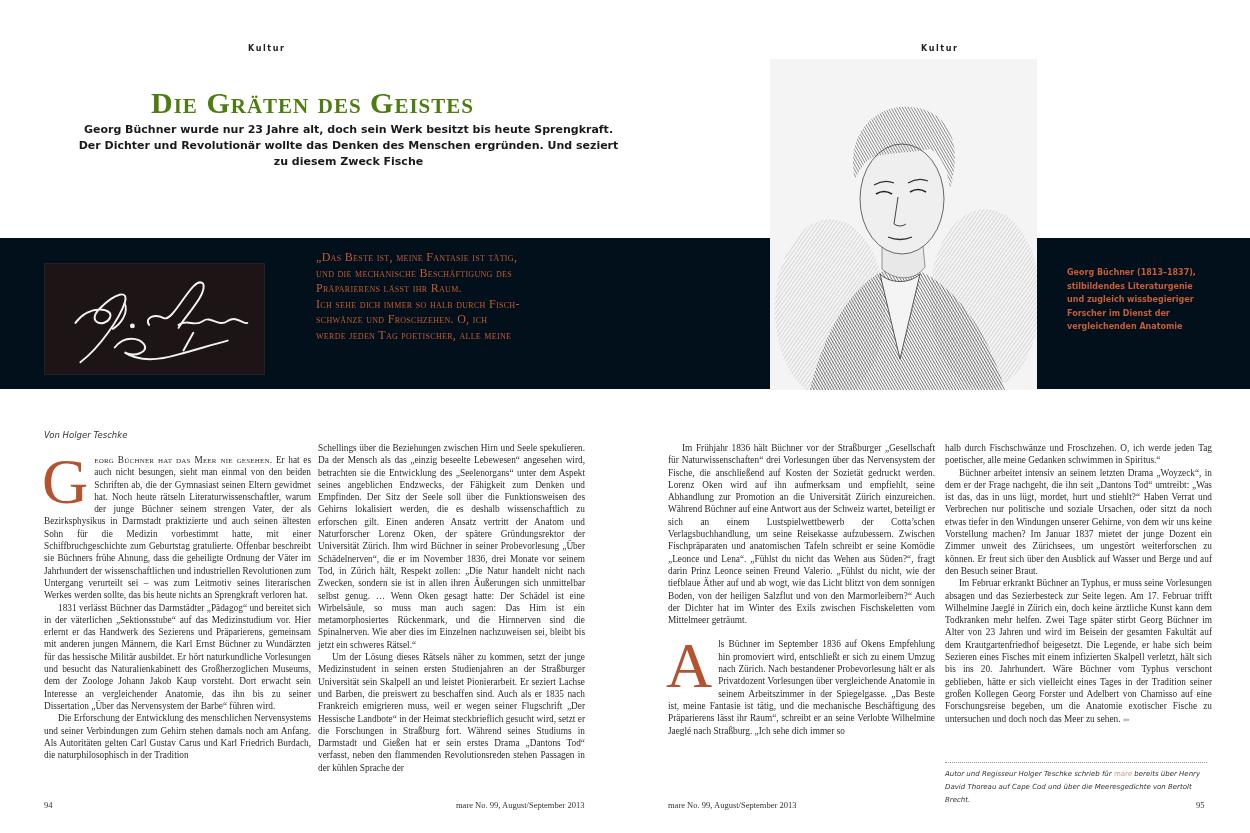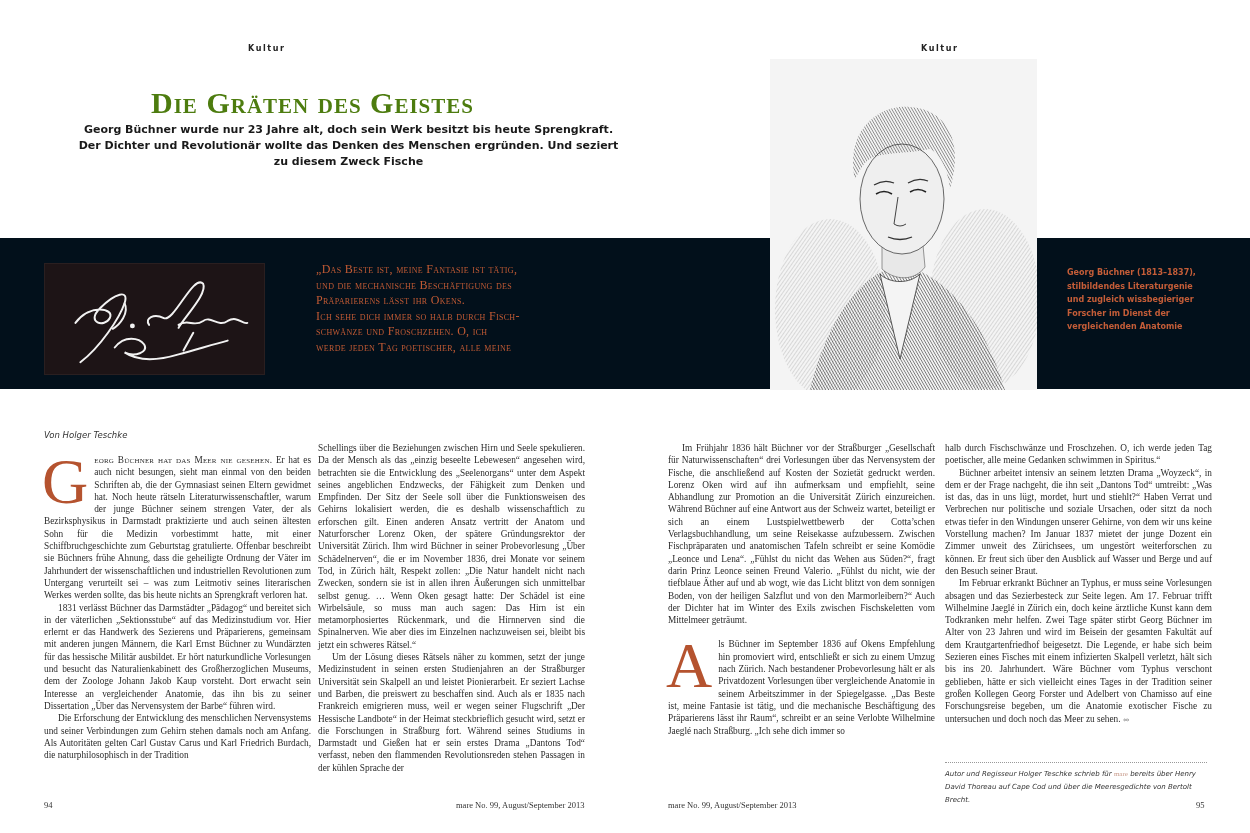--- a/index.html
+++ b/index.html
@@ -28,21 +28,21 @@
     position: absolute; top: 238px; left: 0; width: 1250px; height: 151px;
     background: #02101b;
   }
   .sig-box {
     position: absolute; top: 263px; left: 44px; width: 221px; height: 112px;
     background: #1d1416; border: 1px solid #2a1f20;
   }
   .sig-box svg { width: 100%; height: 100%; }
 
   .pull-quote {
-    position: absolute; top: 262px; left: 316px; width: 275px;
+    position: absolute; top: 250px; left: 316px; width: 275px;
     font-family: "Liberation Serif", serif; font-size: 12px; line-height: 15.6px;
     color: #c15a34; font-variant: small-caps; letter-spacing: 0.3px;
   }
   .pull-quote div { white-space: nowrap; }
 
   .portrait {
     position: absolute; top: 59px; left: 770px; width: 267px; height: 331px;
     background: #f4f4f4; overflow: hidden;
   }
   .portrait svg { width: 100%; height: 100%; }
@@ -79,21 +79,21 @@
 
   .end-mark { color: #888; font-size: 8px; }
 
   .author-note-rule {
     position: absolute; top: 762px; left: 945px; width: 262px; border-top: 1px dotted #999;
   }
   .author-note {
     position: absolute; top: 768px; left: 945px; width: 265px;
     font-family: "DejaVu Sans", sans-serif; font-style: italic; font-size: 7px; line-height: 13px; color: #333;
   }
-  .author-note .brand { color: #c89a8a; font-style: normal; font-family: Liberation Serif, serif; }
+  .author-note .brand { color: #c89a8a; font-style: normal; }
 
   .folio {
     position: absolute; top: 800px; font-family: "Liberation Serif", serif; font-size: 8.5px; color: #333;
   }
   #folio-left-num { left: 44px; }
   #folio-left-mag { left: 456px; }
   #folio-right-mag { left: 668px; }
   #folio-right-num { left: 1196px; }
 </style>
 </head>
@@ -117,21 +117,21 @@
       <path d="M135 62 C 145 55, 150 65, 160 58 C 168 52, 175 65, 185 58 C 195 52, 200 62, 205 60"></path>
       <path d="M70 85 C 80 72, 95 75, 100 82 C 105 90, 90 95, 80 90 C 95 100, 115 98, 135 92 C 150 88, 170 82, 185 78"></path>
       <path d="M140 88 L 150 70"></path>
     </g>
   </svg>
 </div>
 
 <div class="pull-quote">
   <div>„Das Beste ist, meine Fantasie ist tätig,</div>
   <div>und die mechanische Beschäftigung des</div>
-  <div>Präparierens lässt ihr Okens.</div>
+  <div>Präparierens lässt ihr Raum.</div>
   <div>Ich sehe dich immer so halb durch Fisch-</div>
   <div>schwänze und Froschzehen. O, ich</div>
   <div>werde jeden Tag poetischer, alle meine</div>
 </div>
 
 <div class="portrait" title="Kupferstich-Porträt Georg Büchner">
   <svg viewBox="0 0 267 331">
     <defs>
       <pattern id="hatch" width="3" height="3" patternUnits="userSpaceOnUse" patternTransform="rotate(35)">
         <line x1="0" y1="0" x2="0" y2="3" stroke="#555" stroke-width="0.8"></line>

